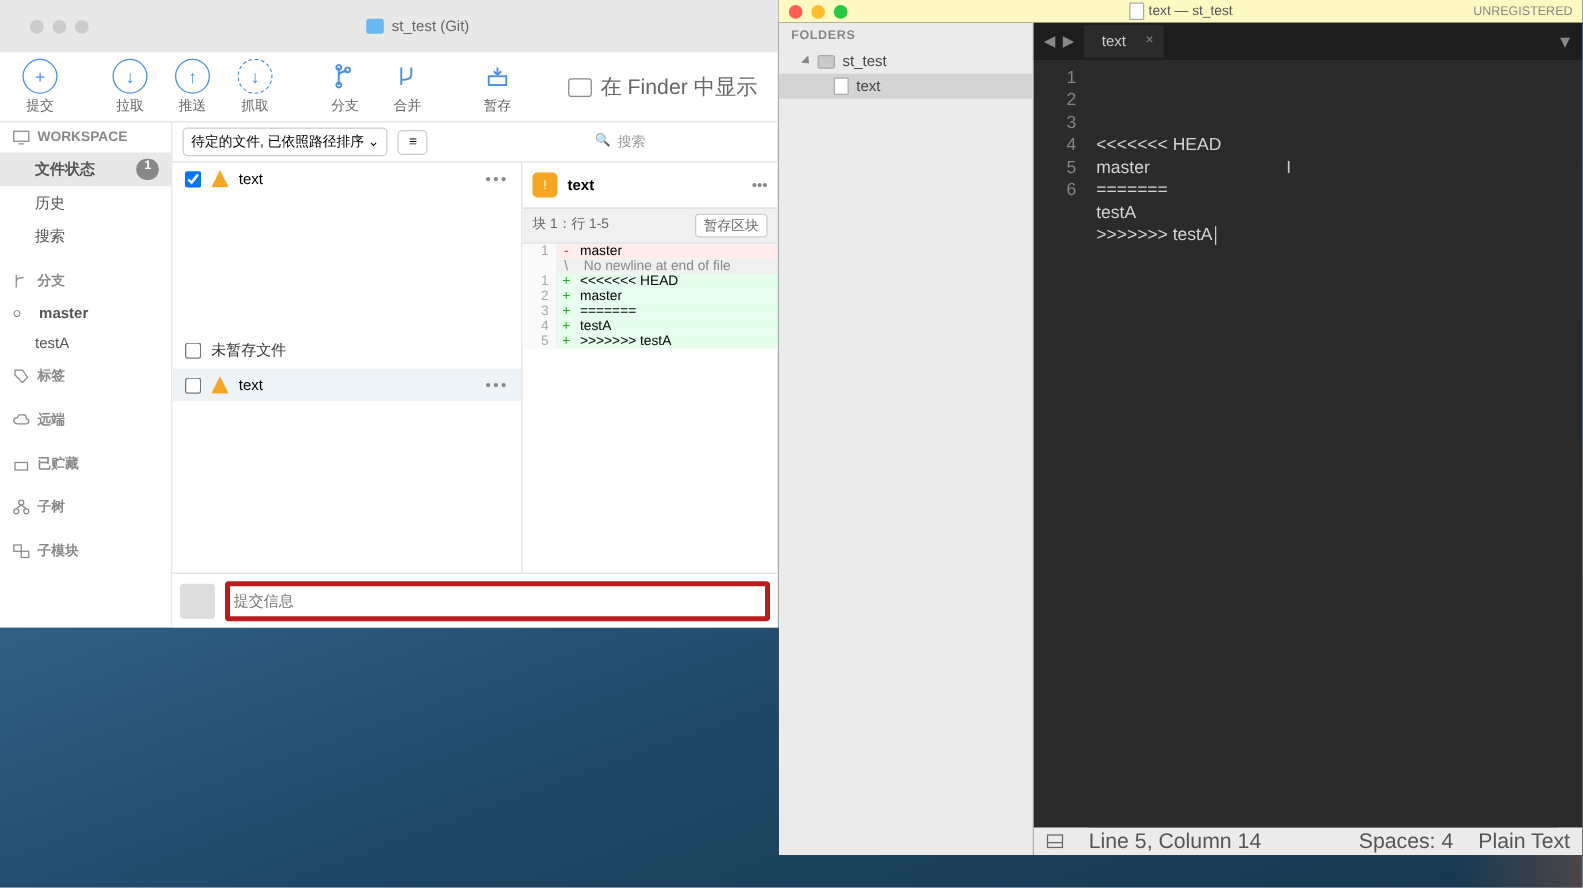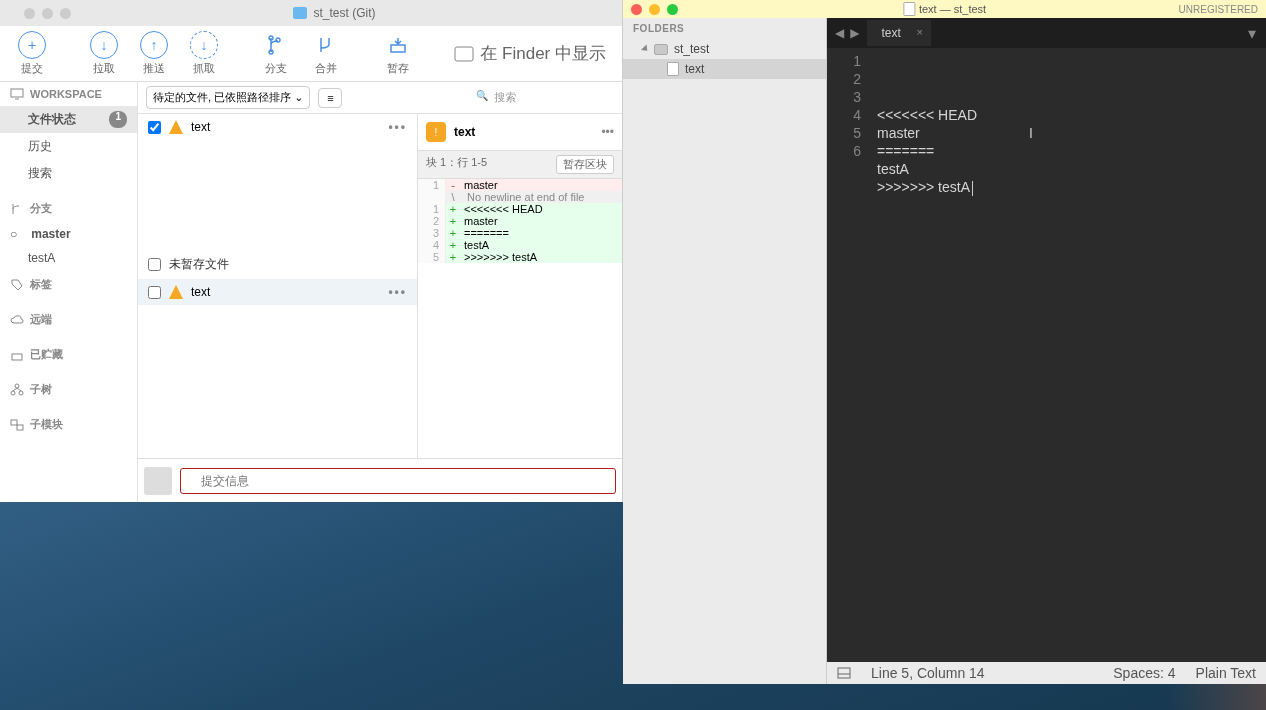--- a/index.html
+++ b/index.html
@@ -2,21 +2,21 @@
 <html><head>
 <meta charset="utf-8">
 <style>
 * { margin: 0; padding: 0; box-sizing: border-box; font-family: -apple-system, "Helvetica Neue", Arial, sans-serif; }
 body { width: 1266px; height: 710px; background: linear-gradient(135deg, #4a7ba6 0%, #2d5a80 40%, #1a3d5c 100%); position: relative; overflow: hidden; }
 .desktop-bg { position: absolute; inset: 0; background: linear-gradient(160deg, #5b8db5 0%, #3a6b94 30%, #1e4563 70%, #163850 100%); }
 .desktop-bg::before { content: ''; position: absolute; right: 0; top: 50%; width: 100px; height: 400px; background: linear-gradient(90deg, transparent, rgba(200,100,50,0.3)); }
 
 
 .sourcetree { position: absolute; left: 0; top: 0; width: 623px; height: 502px; background: #f5f5f5; display: flex; flex-direction: column; border-right: 1px solid #ccc; }
-.st-titlebar { height: 26px; background: #e8e8e8; display: flex; align-items: center; padding: 0 24px; font-size: 12px; color: #666; }
+.st-titlebar { height: 42px; background: #e8e8e8; display: flex; align-items: center; padding: 0 24px; font-size: 12px; color: #666; }
 .traffic-lights { display: flex; gap: 7px; }
 .tl { width: 11px; height: 11px; border-radius: 50%; background: #ccc; }
 .st-title { flex: 1; text-align: center; display: flex; align-items: center; justify-content: center; gap: 6px; }
 .folder-icon-sm { width: 14px; height: 12px; background: #6bb7f0; border-radius: 2px; display: inline-block; }
 .st-toolbar { height: 56px; background: #fff; border-bottom: 1px solid #ddd; display: flex; align-items: center; padding: 0 8px; gap: 2px; }
 .tb-btn { display: flex; flex-direction: column; align-items: center; justify-content: center; padding: 4px 10px; cursor: pointer; font-size: 11px; color: #666; }
 .tb-icon { width: 28px; height: 28px; border: 1.5px solid #4a90e2; border-radius: 50%; display: flex; align-items: center; justify-content: center; color: #4a90e2; font-size: 14px; margin-bottom: 2px; }
 .tb-icon.nocircle { border: none; }
 .tb-sep { width: 20px; }
 .tb-spacer { flex: 1; }
@@ -56,21 +56,21 @@
 .dl-mark { width: 14px; text-align: center; }
 .dl-text { flex: 1; padding-left: 4px; }
 .diff-line.del { background: #ffecec; }
 .diff-line.del .dl-mark { color: #c33; }
 .diff-line.add { background: #e6ffed; }
 .diff-line.add .dl-mark { color: #2a2; }
 .diff-line.ctx { background: #f0f0f0; color: #888; }
 
 .st-commit-bar { height: 44px; border-top: 1px solid #ddd; display: flex; align-items: center; padding: 6px; gap: 8px; background: #fff; }
 .avatar { width: 28px; height: 28px; background: #ddd; border-radius: 3px; }
-.commit-input { flex: 1; border: 1px solid #b91c1c; border-radius: 3px; padding: 5px 20px; font-size: 12px; color: #999; }
+.commit-input { flex: 1; border: 4px solid #b91c1c; border-radius: 3px; padding: 5px 3px; font-size: 12px; color: #999; }
 
 
 .sublime { position: absolute; left: 623px; top: 0; width: 643px; height: 684px; background: #383838; display: flex; flex-direction: column; }
 .sub-titlebar { height: 18px; background: #fef9c3; display: flex; align-items: center; padding: 0 8px; font-size: 11px; color: #555; position: relative; }
 .sub-tl { display: flex; gap: 7px; }
 .sub-tl .tl.r { background: #ff5f56; }
 .sub-tl .tl.y { background: #ffbd2e; }
 .sub-tl .tl.g { background: #27c93f; }
 .sub-title { position: absolute; left: 50%; transform: translateX(-50%); display: flex; align-items: center; gap: 4px; }
 .sub-unreg { margin-left: auto; font-size: 10px; color: #888; }
@@ -93,21 +93,21 @@
 .tab-menu { margin-left: auto; padding: 0 10px; color: #888; cursor: pointer; }
 
 .sub-editor { flex: 1; display: flex; font-family: Menlo, Consolas, monospace; font-size: 14px; overflow: hidden; }
 .sub-gutter { width: 44px; background: #2b2b2b; color: #858585; text-align: right; padding: 4px 10px 4px 4px; line-height: 18px; }
 .sub-code { flex: 1; background: #2b2b2b; color: #d4d4d4; padding: 4px 0; line-height: 18px; white-space: pre; position: relative; }
 .sub-code .line { padding-left: 6px; }
 .cursor { display: inline-block; width: 1px; height: 15px; background: #ccc; vertical-align: middle; margin-left: 2px; }
 .text-cursor { position: absolute; left: 158px; top: 76px; color: #ccc; font-size: 14px; }
 
 .sub-minimap { width: 20px; background: #2b2b2b; }
-.sub-statusbar { height: 22px; background: #ebebeb; display: flex; align-items: center; font-size: 14px; color: #555; padding: 0 10px; gap: 20px; }
+.sub-statusbar { height: 22px; background: #ebebeb; display: flex; align-items: center; font-size: 17px; color: #555; padding: 0 10px; gap: 20px; }
 .sub-statusbar .sp { flex: 1; }
 </style>
 </head>
 <body>
 
 <div class="desktop-bg"></div>
 
 <div class="sourcetree">
   <div class="st-titlebar">
     <div class="traffic-lights">

